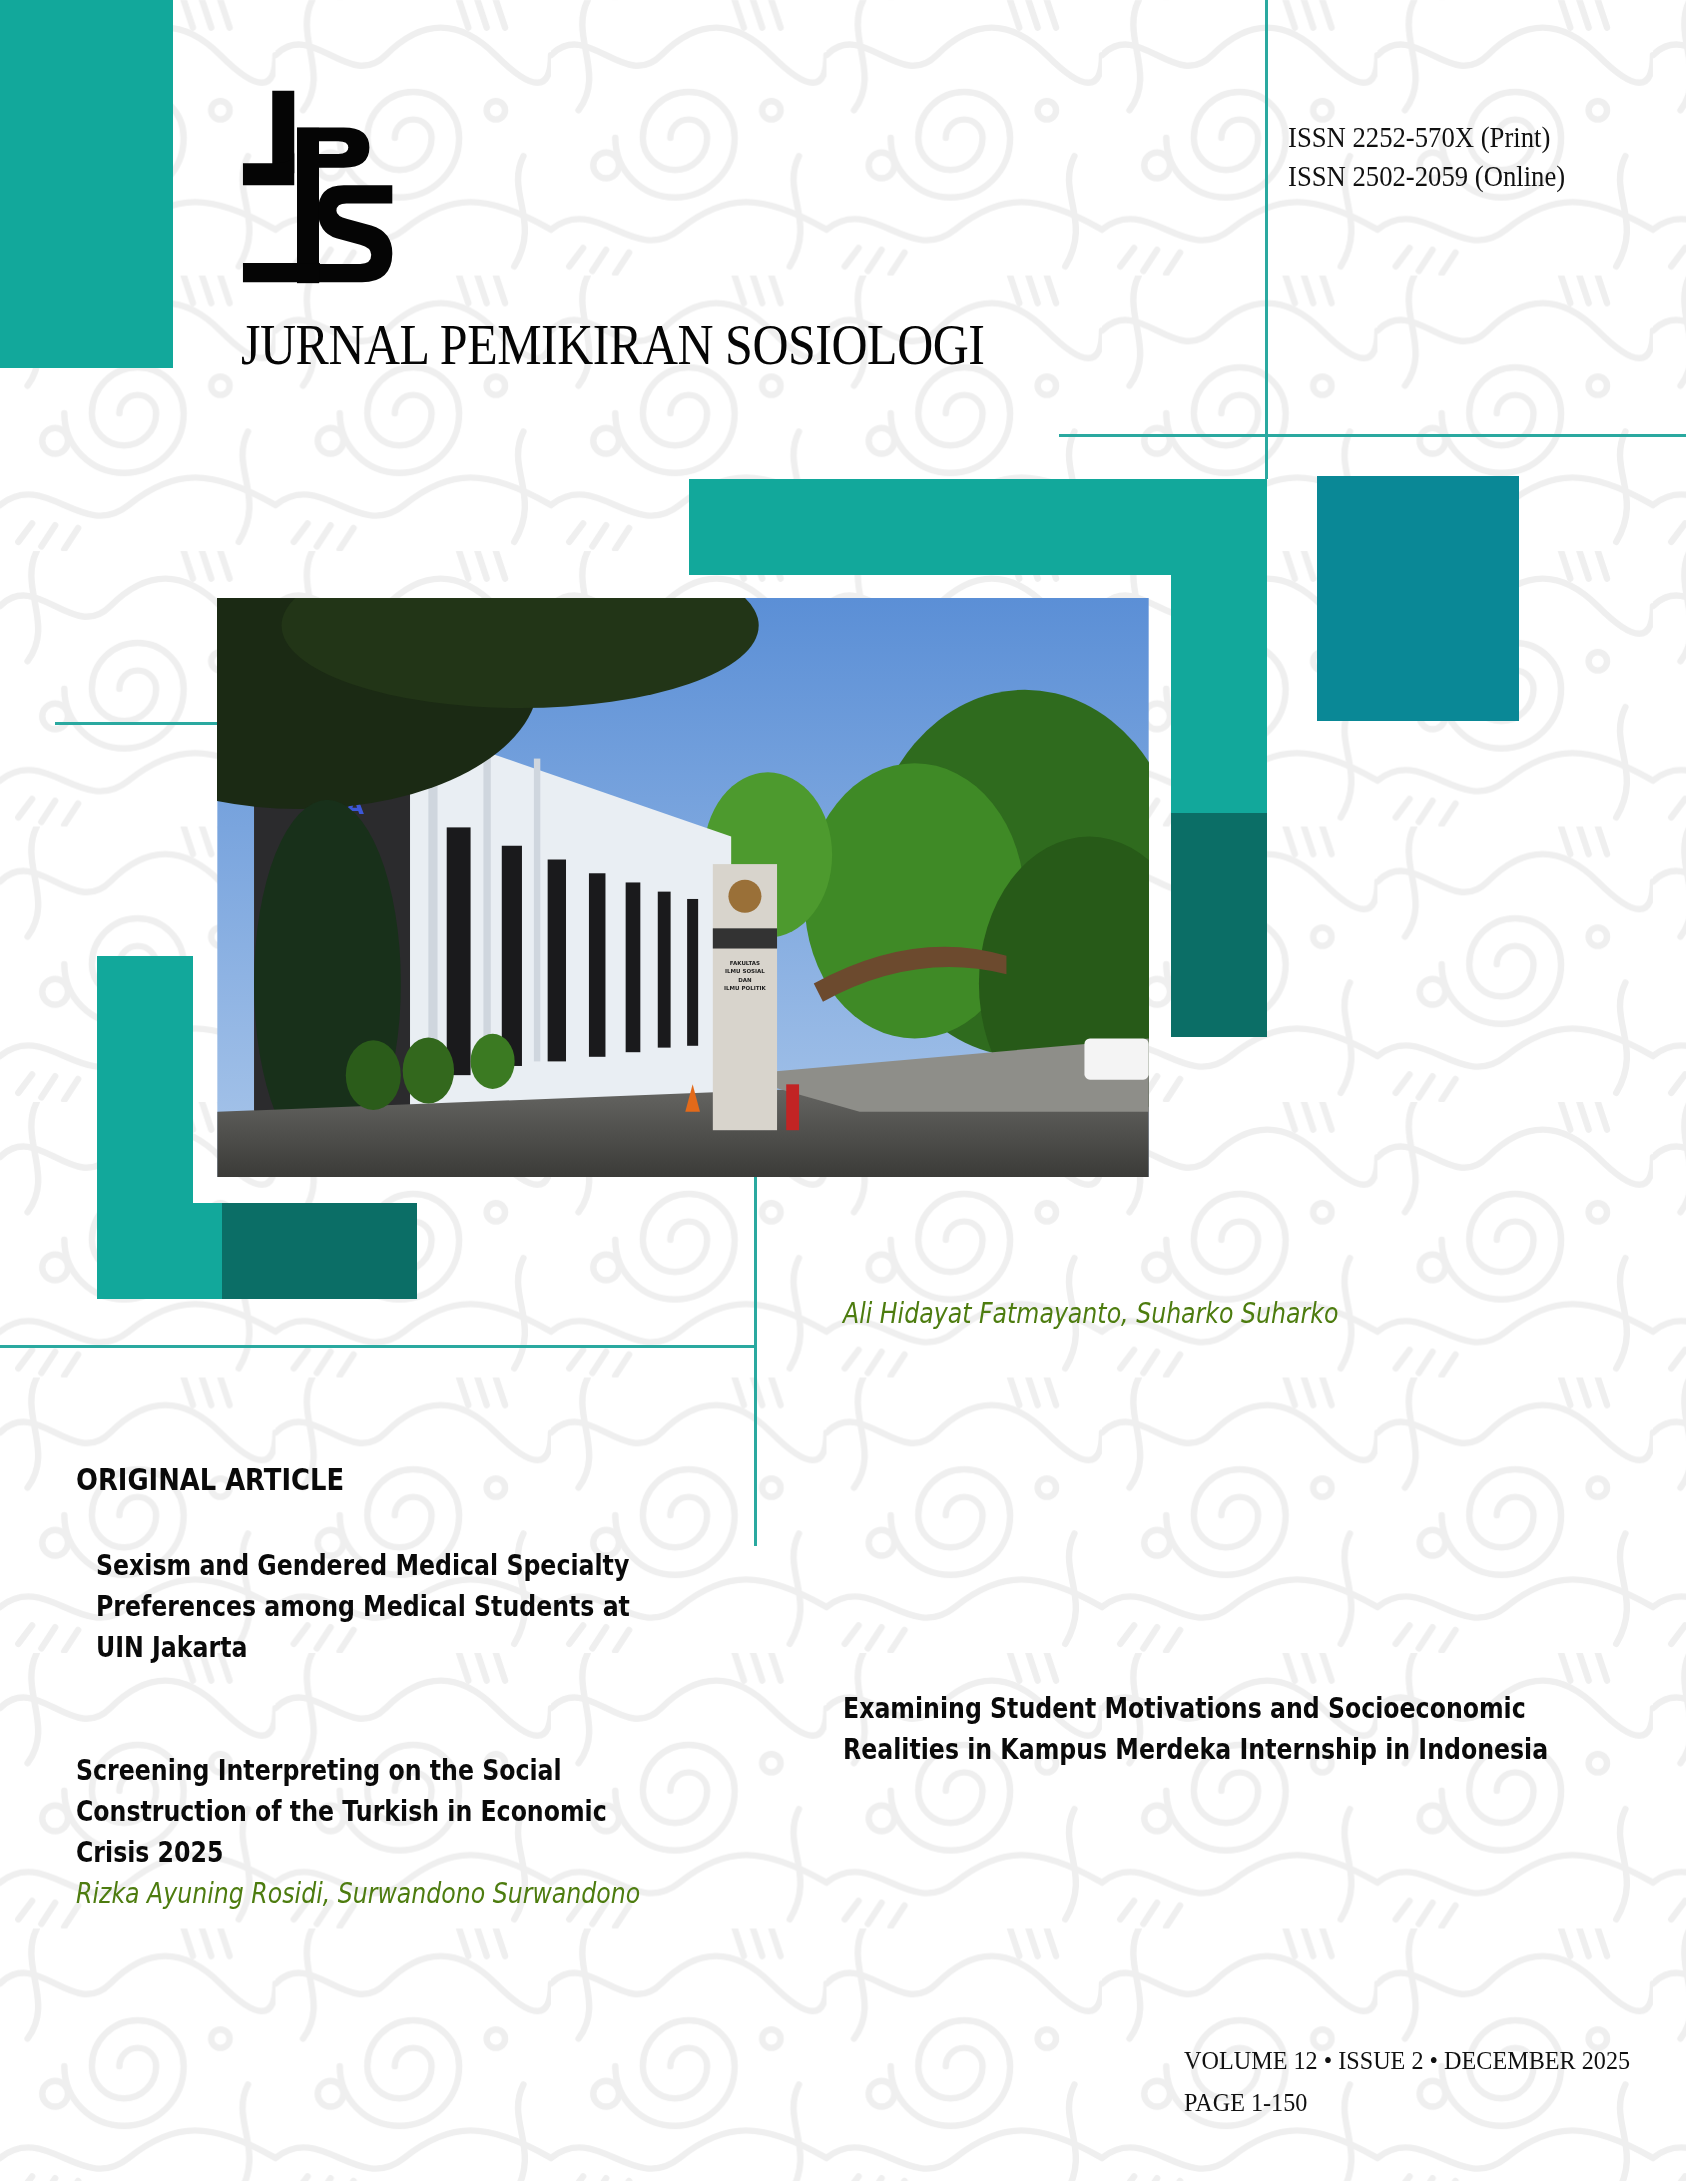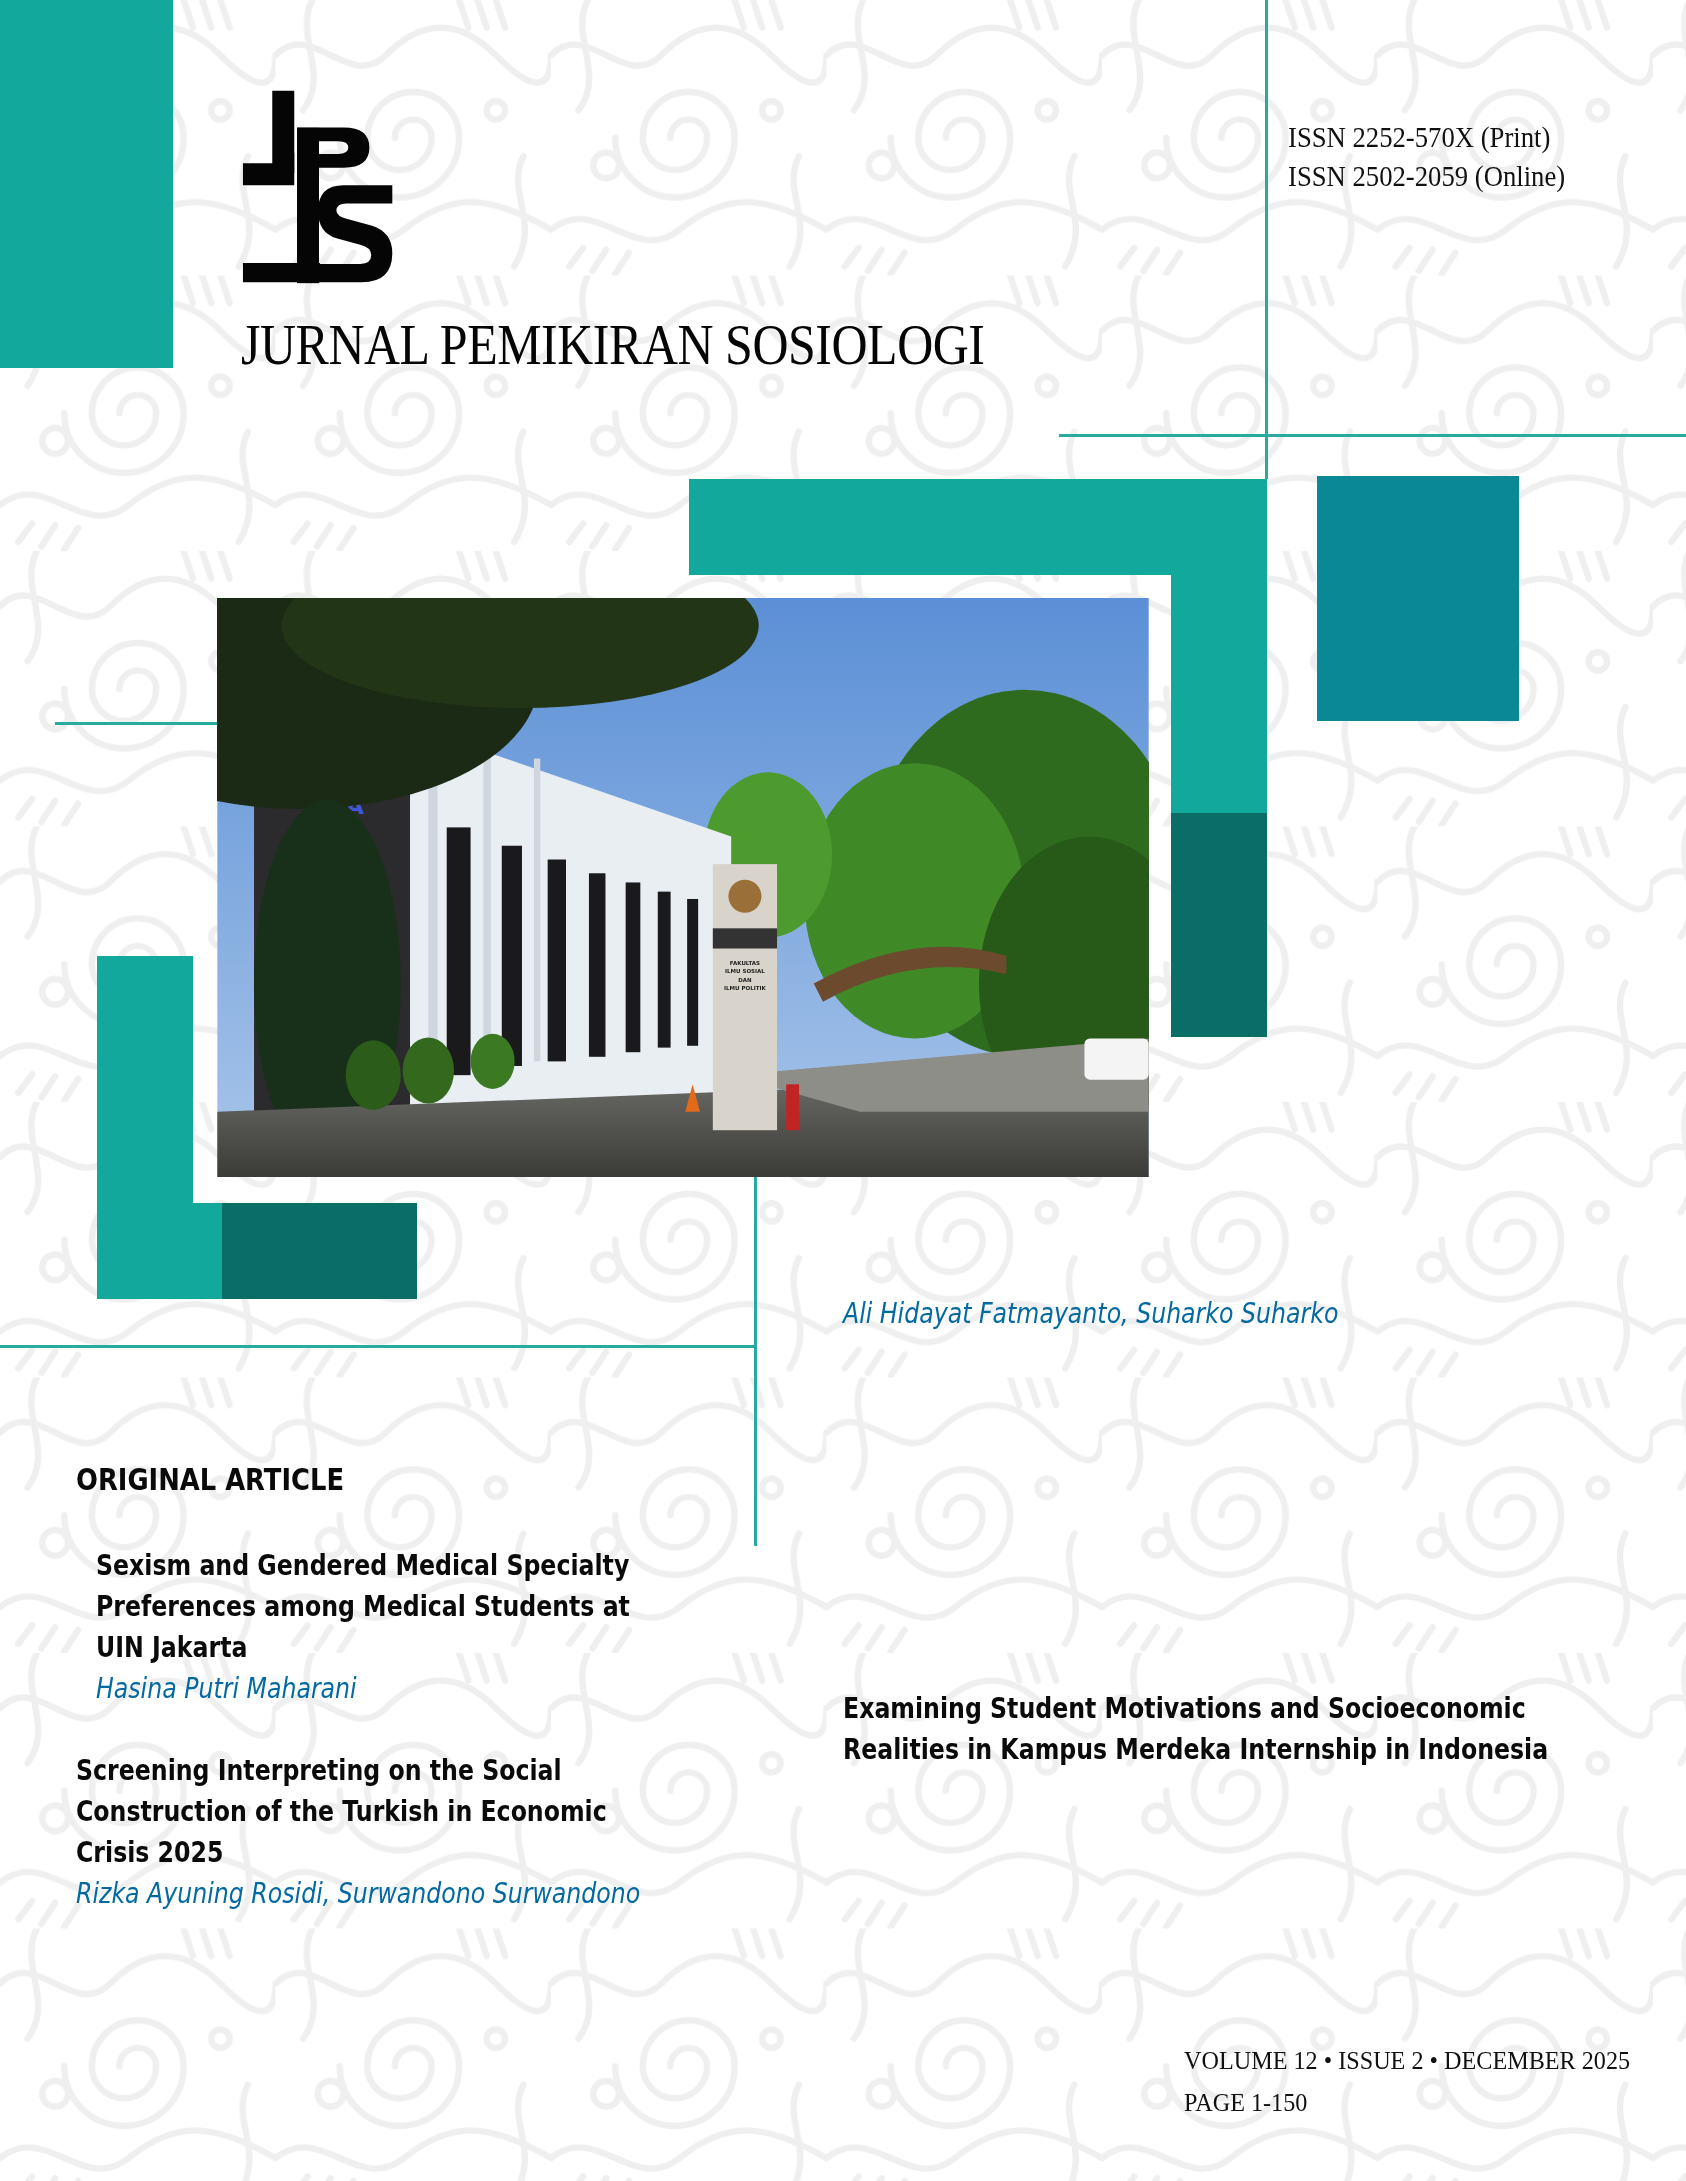--- a/index.html
+++ b/index.html
@@ -9,21 +9,21 @@
   .teal { background:#12a89b; }
   .teal-dark { background:#0b6e66; }
   .teal-blue { background:#0a8896; }
   .rule-h { height:2.8px; background:#2aa9a0; }
   .rule-v { width:2.8px; background:#2aa9a0; }
   .journal-title { font-family:"Liberation Serif", serif; font-size:58px; line-height:58px; white-space:nowrap; transform-origin:left top; transform:scaleX(0.86); letter-spacing:-0.5px; color:#050505; }
   .issn { font-family:"Liberation Serif", serif; font-size:29px; line-height:39px; white-space:nowrap; color:#111; transform-origin:left top; transform:scaleX(0.92); }
   .section-label { font-family:"DejaVu Sans", sans-serif; font-weight:bold; font-size:30px; line-height:37px; white-space:nowrap; transform-origin:left top; transform:scaleX(0.86); }
   .article { }
   .art-title { font-family:"DejaVu Sans", sans-serif; font-weight:bold; font-size:27.5px; line-height:41px; white-space:nowrap; transform-origin:left top; }
-  .art-authors { font-family:"DejaVu Sans", sans-serif; font-style:italic; font-size:27.5px; line-height:41px; white-space:nowrap; transform-origin:left top; color:#0369a1; }
+  .art-authors { font-family:"DejaVu Sans", sans-serif; font-style:italic; font-size:27.5px; line-height:41px; white-space:nowrap; transform-origin:left top; color:#4d7c0f; }
   .line { display:block; transform-origin:left top; }
   .vol { font-family:"Liberation Serif", serif; font-size:26px; line-height:42px; white-space:nowrap; color:#111; transform-origin:left top; transform:scaleX(0.93); }
   .photo { overflow:hidden; }
 </style>
 </head>
 <body>
 
 <svg class="abs pattern" width="1686" height="2182" viewBox="0 0 1836 2376">
   <defs>
     <pattern id="batik" width="300" height="300" patternUnits="userSpaceOnUse">
@@ -151,23 +151,20 @@
 <div class="abs teal-dark" style="left:222px; top:1203px; width:195px; height:96px;"></div>
 
 <div class="abs section-label" style="left:76px; top:1461px;">ORIGINAL ARTICLE</div>
 
 <div class="abs article" style="left:76px; top:1545px;margin-left:20px;">
   <div class="art-title">
     <span class="line" style="transform:scaleX(0.86);">Sexism and Gendered Medical Specialty</span>
     <span class="line" style="transform:scaleX(0.86);">Preferences among Medical Students at</span>
     <span class="line" style="transform:scaleX(0.86);">UIN Jakarta</span>
   </div>
-  <div class="art-authors">
-    <span class="line" style="transform:scaleX(0.86);">Hasina Putri Maharani</span>
-  </div>
 </div>
 
 <div class="abs article" style="left:76px; top:1750px;">
   <div class="art-title">
     <span class="line" style="transform:scaleX(0.86);">Screening Interpreting on the Social</span>
     <span class="line" style="transform:scaleX(0.86);">Construction of the Turkish in Economic</span>
     <span class="line" style="transform:scaleX(0.86);">Crisis 2025</span>
   </div>
   <div class="art-authors">
     <span class="line" style="transform:scaleX(0.86);">Rizka Ayuning Rosidi, Surwandono Surwandono</span>

